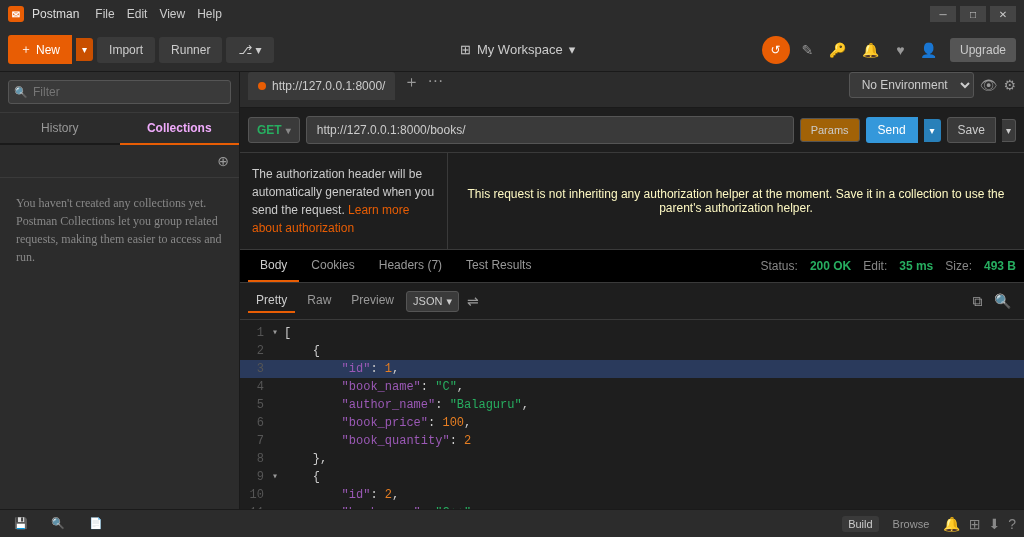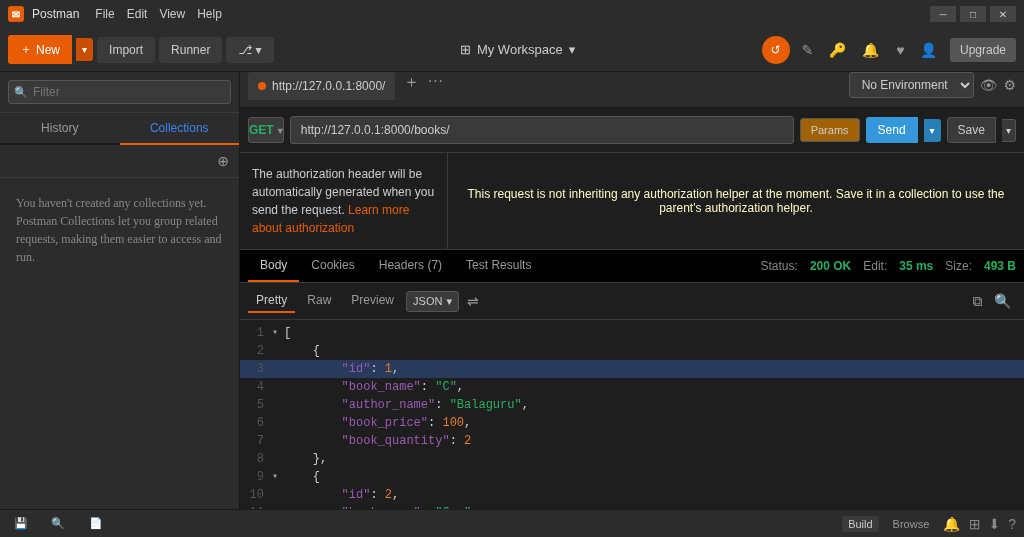--- a/index.html
+++ b/index.html
@@ -30,42 +30,42 @@
     #main { display: flex; height: calc(537px - 28px - 44px - 28px); }
 
     
     #sidebar { width: 240px; background: #2c2c2c; border-right: 1px solid #1a1a1a; display: flex; flex-direction: column; }
     .sidebar-search { padding: 8px; border-bottom: 1px solid #3a3a3a; }
     .sidebar-search input { width: 100%; background: #3a3a3a; border: 1px solid #555; color: #ccc; padding: 4px 8px 4px 24px; border-radius: 3px; font-size: 12px; }
     .search-wrap { position: relative; }
     .search-wrap .search-icon { position: absolute; left: 6px; top: 50%; transform: translateY(-50%); color: #888; font-size: 11px; }
     .sidebar-tabs { display: flex; border-bottom: 2px solid #1a1a1a; }
     .sidebar-tab { flex: 1; padding: 8px; text-align: center; color: #999; font-size: 12px; cursor: pointer; border-bottom: 2px solid transparent; margin-bottom: -2px; }
-    .sidebar-tab.active { color: #3b82f6; border-bottom-color: #e85d04; }
+    .sidebar-tab.active { color: #f0abfc; border-bottom-color: #e85d04; font-weight: bold; }
     .sidebar-actions { display: flex; justify-content: flex-end; padding: 6px 8px; border-bottom: 1px solid #3a3a3a; }
     .sidebar-action-btn { background: none; border: none; color: #999; font-size: 14px; cursor: pointer; padding: 2px; }
     .sidebar-content { padding: 16px; color: #888; font-size: 12px; line-height: 1.5; flex: 1; }
     .sidebar-content p { margin-bottom: 8px; font-family: Liberation Serif, serif; }
 
     
     #content { flex: 1; background: #1e1e1e; display: flex; flex-direction: column; overflow: hidden; }
 
     
     #tabs-bar { height: 36px; background: #2c2c2c; display: flex; align-items: flex-start; padding: 0 8px; gap: 4px; border-bottom: 1px solid #1a1a1a; }
     .tab-item { display: flex; align-items: center; gap: 6px; background: #3a3a3a; color: #ccc; padding: 4px 10px; border-radius: 3px 3px 0 0; font-size: 12px; cursor: pointer; height: 28px; }
     .tab-dot { width: 8px; height: 8px; background: #e85d04; border-radius: 50%; }
     .tab-add { background: none; border: none; color: #999; font-size: 16px; cursor: pointer; padding: 0 4px; }
     .tab-more { background: none; border: none; color: #999; font-size: 16px; cursor: pointer; }
     .env-area { margin-left: auto; display: flex; align-items: center; gap: 6px; }
     .env-selector { background: #3a3a3a; border: 1px solid #555; color: #ccc; padding: 4px 8px; border-radius: 3px; font-size: 12px; cursor: pointer; }
     .env-icon { color: #999; font-size: 14px; cursor: pointer; }
 
     
     #request-bar { display: flex; align-items: center; padding: 8px; gap: 6px; border-bottom: 1px solid #3a3a3a; }
-    .method-select { display: flex; align-items: center; gap: 4px; background: #3a3a3a; border: 1px solid #555; color: #27ae60; padding: 5px 0; border-radius: 3px; font-size: 12px; cursor: pointer; font-weight: bold; }
+    .method-select { display: flex; align-items: center; gap: 4px; background: #3a3a3a; border: 1px solid #555; color: #27ae60; padding: 5px 8px; border-radius: 3px; font-size: 12px; cursor: pointer; font-weight: bold; }
     .method-select .chevron { color: #888; font-size: 10px; }
     .url-input { flex: 1; background: #3a3a3a; border: 1px solid #555; color: #ccc; padding: 6px 10px; border-radius: 3px; font-size: 12px; }
     .params-btn { background: #a16207; border: 1px solid #555; color: #ccc; padding: 5px 10px; border-radius: 3px; font-size: 11px; cursor: pointer; }
     .send-btn { background: #3498db; border: none; color: white; padding: 6px 12px; border-radius: 3px 0 0 3px; font-size: 12px; cursor: pointer; font-weight: 500; }
     .send-dropdown { background: #2980b9; border: none; color: white; padding: 6px 6px; border-radius: 0 3px 3px 0; font-size: 10px; cursor: pointer; }
     .save-btn { background: #3a3a3a; border: 1px solid #555; color: #ccc; padding: 5px 10px; border-radius: 3px 0 0 3px; font-size: 12px; cursor: pointer; }
     .save-dropdown { background: #3a3a3a; border: 1px solid #555; border-left: none; color: #ccc; padding: 5px 4px; border-radius: 0 3px 3px 0; font-size: 10px; cursor: pointer; }
 
     
     #auth-area { display: flex; border-bottom: 1px solid #3a3a3a; }

